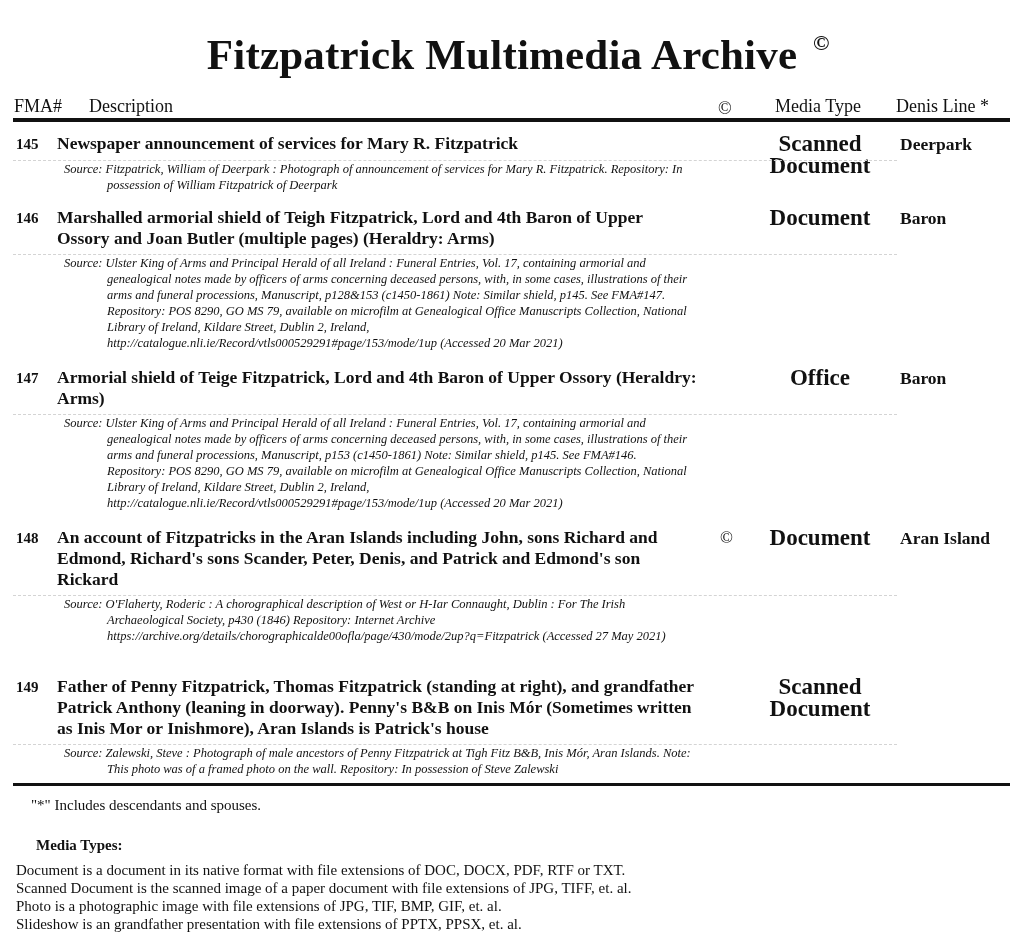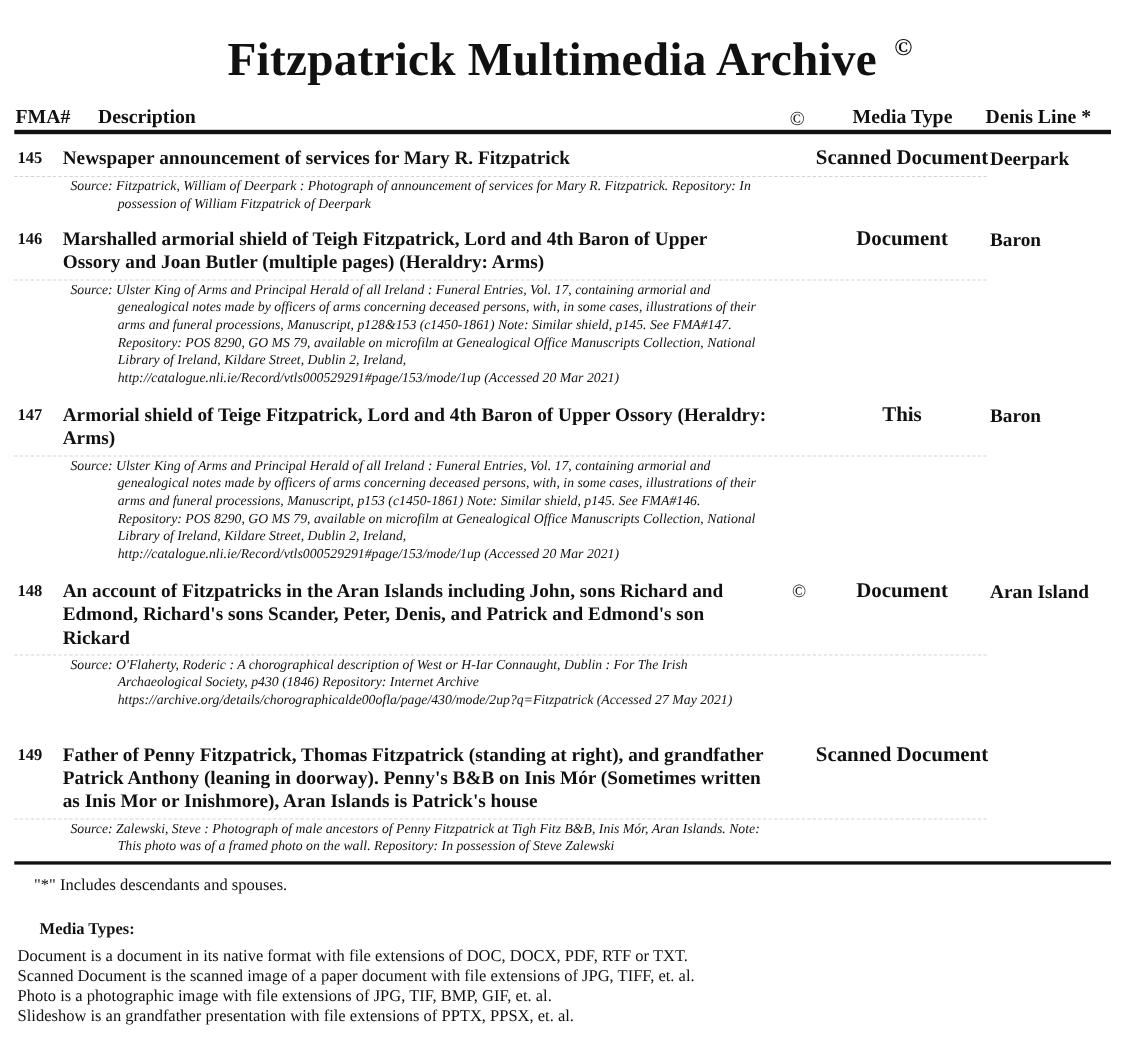--- a/index.html
+++ b/index.html
@@ -10,38 +10,38 @@
   .title {
     position: absolute; left: 0; top: 30px; width: 1024px; text-align: center;
     font-weight: bold; font-size: 43px; letter-spacing: 0.2px; line-height: 50px;
   }
   .title .title-text { position: relative; left: -10px; text-align: center; }
   .title .copy-sup {
     position: absolute; font-size: 22px; font-weight: bold; line-height: 22px;
     left: 813px; top: 2px;
   }
   .col-head {
-    position: absolute; top: 95px; font-weight: bold; font-size: 18px; line-height: 22px;
+    position: absolute; top: 95px; font-weight: normal; font-size: 18px; line-height: 22px;
   }
   .head-rule {
     position: absolute; left: 13px; width: 997px; top: 118px; height: 4px; background: #111;
   }
   .rec { position: absolute; left: 0; width: 1024px; }
   .rec .num {
     position: absolute; left: 16px; top: 0; font-weight: bold; font-size: 15px; line-height: 22px;
   }
   .rec .desc {
     position: absolute; left: 57px; top: 0; width: 640px; font-weight: bold; font-size: 17.5px; line-height: 21px;
   }
   .rec .copy {
     position: absolute; left: 720px; top: 0; font-size: 17px; line-height: 22px;
   }
   .rec .media {
     position: absolute; left: 740px; width: 160px; text-align: center; top: 0;
-    font-weight: bold; font-size: 19px; line-height: 22px;
+    font-weight: bold; font-size: 23px; line-height: 22px;
   }
   .rec .family {
     position: absolute; left: 900px; width: 106px; text-align: left; top: 0;
     font-weight: bold; font-size: 17.5px; line-height: 22px;
   }
   .rec .dash {
     position: absolute; left: 13px; width: 884px; border-top: 1px dashed #d4d4d4; height: 0;
   }
   .rec .src {
     position: absolute; left: 107px; width: 590px; font-style: italic; font-size: 12.5px; line-height: 16px;
@@ -93,21 +93,21 @@
   <div class="media">Document</div>
   <div class="family">Baron</div>
   <div class="dash" style="top:47px"></div>
   <div class="src" style="top:48px">Source: Ulster King of Arms and Principal Herald of all Ireland : Funeral Entries, Vol. 17, containing armorial and genealogical notes made by officers of arms concerning deceased persons, with, in some cases, illustrations of their arms and funeral processions, Manuscript, p128&amp;153 (c1450-1861)  Note: Similar shield, p145.  See FMA#147. Repository: POS 8290, GO MS 79, available on microfilm at Genealogical Office Manuscripts Collection, National Library of Ireland, Kildare Street, Dublin 2, Ireland, http://catalogue.nli.ie/Record/vtls000529291#page/153/mode/1up (Accessed 20 Mar 2021)</div>
 </div>
 
 <div class="rec" style="top:367px">
   <div class="num">147</div>
   <div class="desc">Armorial shield of Teige Fitzpatrick, Lord and 4th Baron of Upper Ossory (Heraldry: Arms)</div>
   <div class="copy"></div>
-  <div class="media">This</div>
+  <div class="media">Office</div>
   <div class="family">Baron</div>
   <div class="dash" style="top:47px"></div>
   <div class="src" style="top:48px">Source: Ulster King of Arms and Principal Herald of all Ireland : Funeral Entries, Vol. 17, containing armorial and genealogical notes made by officers of arms concerning deceased persons, with, in some cases, illustrations of their arms and funeral processions, Manuscript, p153 (c1450-1861)  Note: Similar shield, p145.  See FMA#146. Repository: POS 8290, GO MS 79, available on microfilm at Genealogical Office Manuscripts Collection, National Library of Ireland, Kildare Street, Dublin 2, Ireland, http://catalogue.nli.ie/Record/vtls000529291#page/153/mode/1up (Accessed 20 Mar 2021)</div>
 </div>
 
 <div class="rec" style="top:527px">
   <div class="num">148</div>
   <div class="desc">An account of Fitzpatricks in the Aran Islands including John, sons Richard and Edmond, Richard's sons Scander, Peter, Denis, and Patrick and Edmond's son Rickard</div>
   <div class="copy">©</div>
   <div class="media">Document</div>

